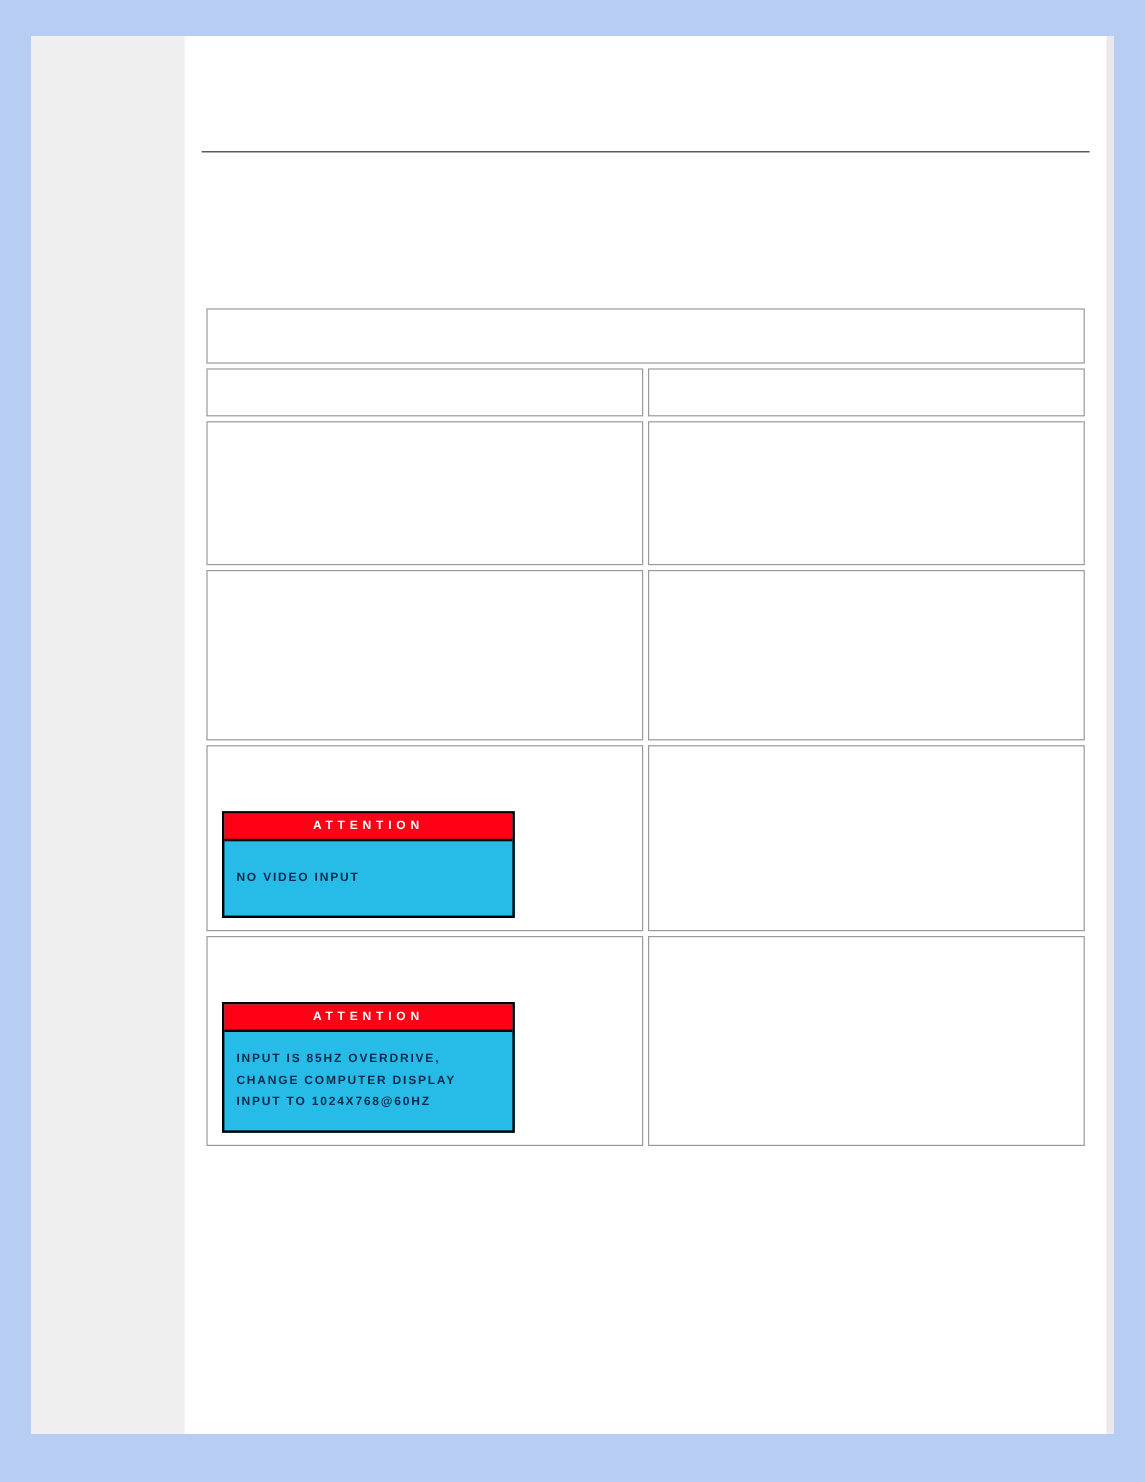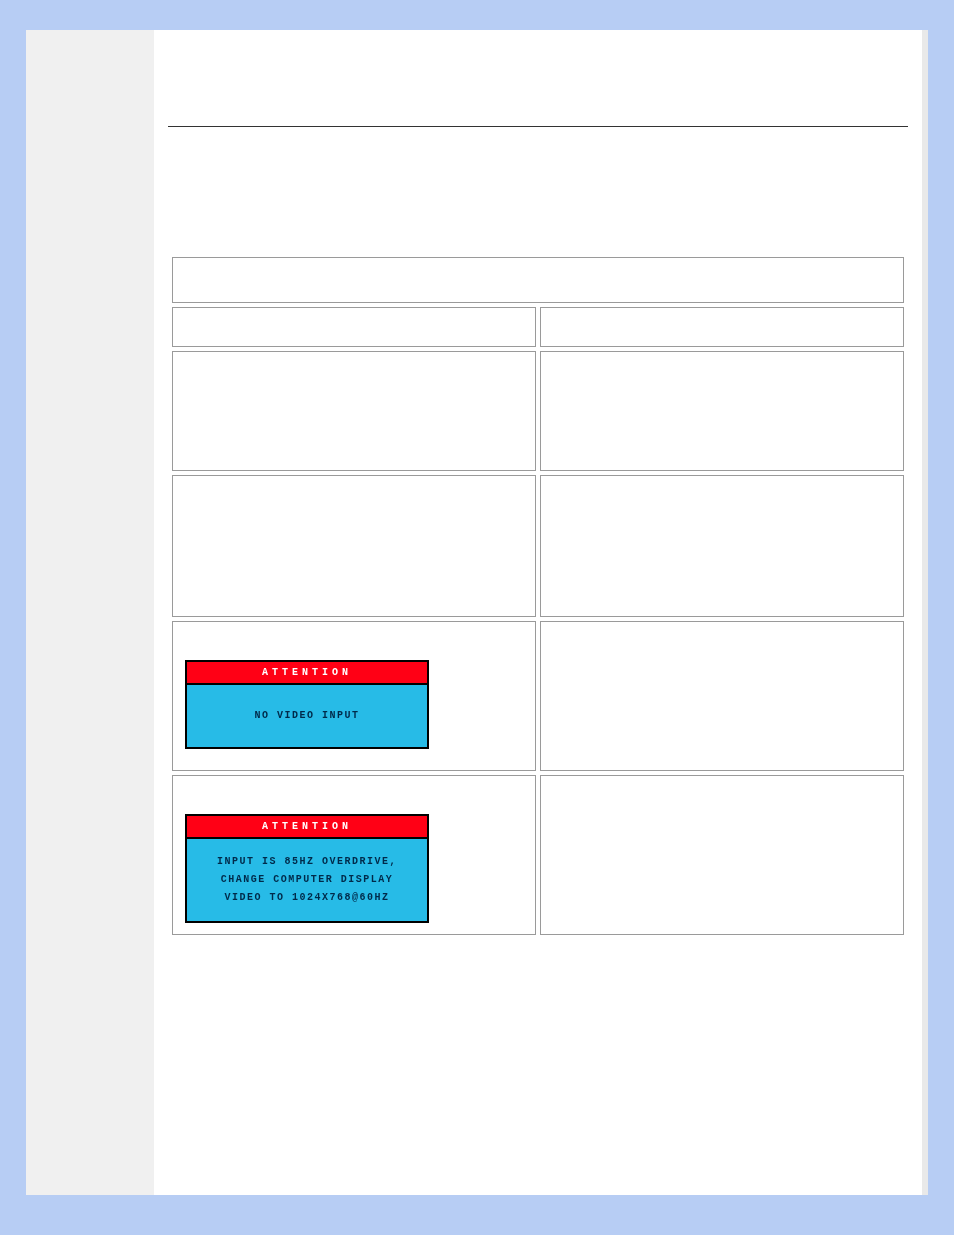--- a/index.html
+++ b/index.html
@@ -72,38 +72,38 @@
     height: 18px;
   }
   table.trouble .rimg { height: 120px; }
   table.trouble .r2   { height: 142px; }
   table.trouble .rwarn { height: 150px; }
   table.trouble .rwarn2 { height: 160px; }
 
   
   .warnbox {
     width: 240px;
-    margin-top: 28px;
+    margin-top: 44px;
     border: 2px solid #000;
     background: var(--warn-blue);
-    font-family: Liberation Mono, monospace;
+    font-family: Liberation Sans, sans-serif;
   }
   .warnbox .hdr {
     background: var(--warn-red);
     color: #ffffff;
     text-align: center;
     letter-spacing: 4px;
     font-size: 10px;
     font-weight: bold;
     padding: 3px 0;
     border-bottom: 2px solid #000;
   }
   .warnbox .body {
     color: #002a4a;
-    text-align: center;
+    text-align: left;
     font-size: 10px;
     font-weight: bold;
     letter-spacing: 1.5px;
     padding: 22px 10px;
     line-height: 1.8;
   }
   .warnbox.small .body { padding: 14px 10px; }
 </style>
 </head>
 <body>
@@ -145,21 +145,21 @@
           </td>
           <td></td>
         </tr>
         <tr class="rwarn2">
           <td>
             <div class="warnbox small">
               <div class="hdr">ATTENTION</div>
               <div class="body">
                 <span>INPUT IS 85HZ OVERDRIVE,</span><br>
                 <span>CHANGE COMPUTER DISPLAY</span><br>
-                <span>VIDEO TO 1024X768@60HZ</span>
+                <span>INPUT TO 1024X768@60HZ</span>
               </div>
             </div>
           </td>
           <td></td>
         </tr>
       </tbody>
         </table>
 
     </div>
   </div>

